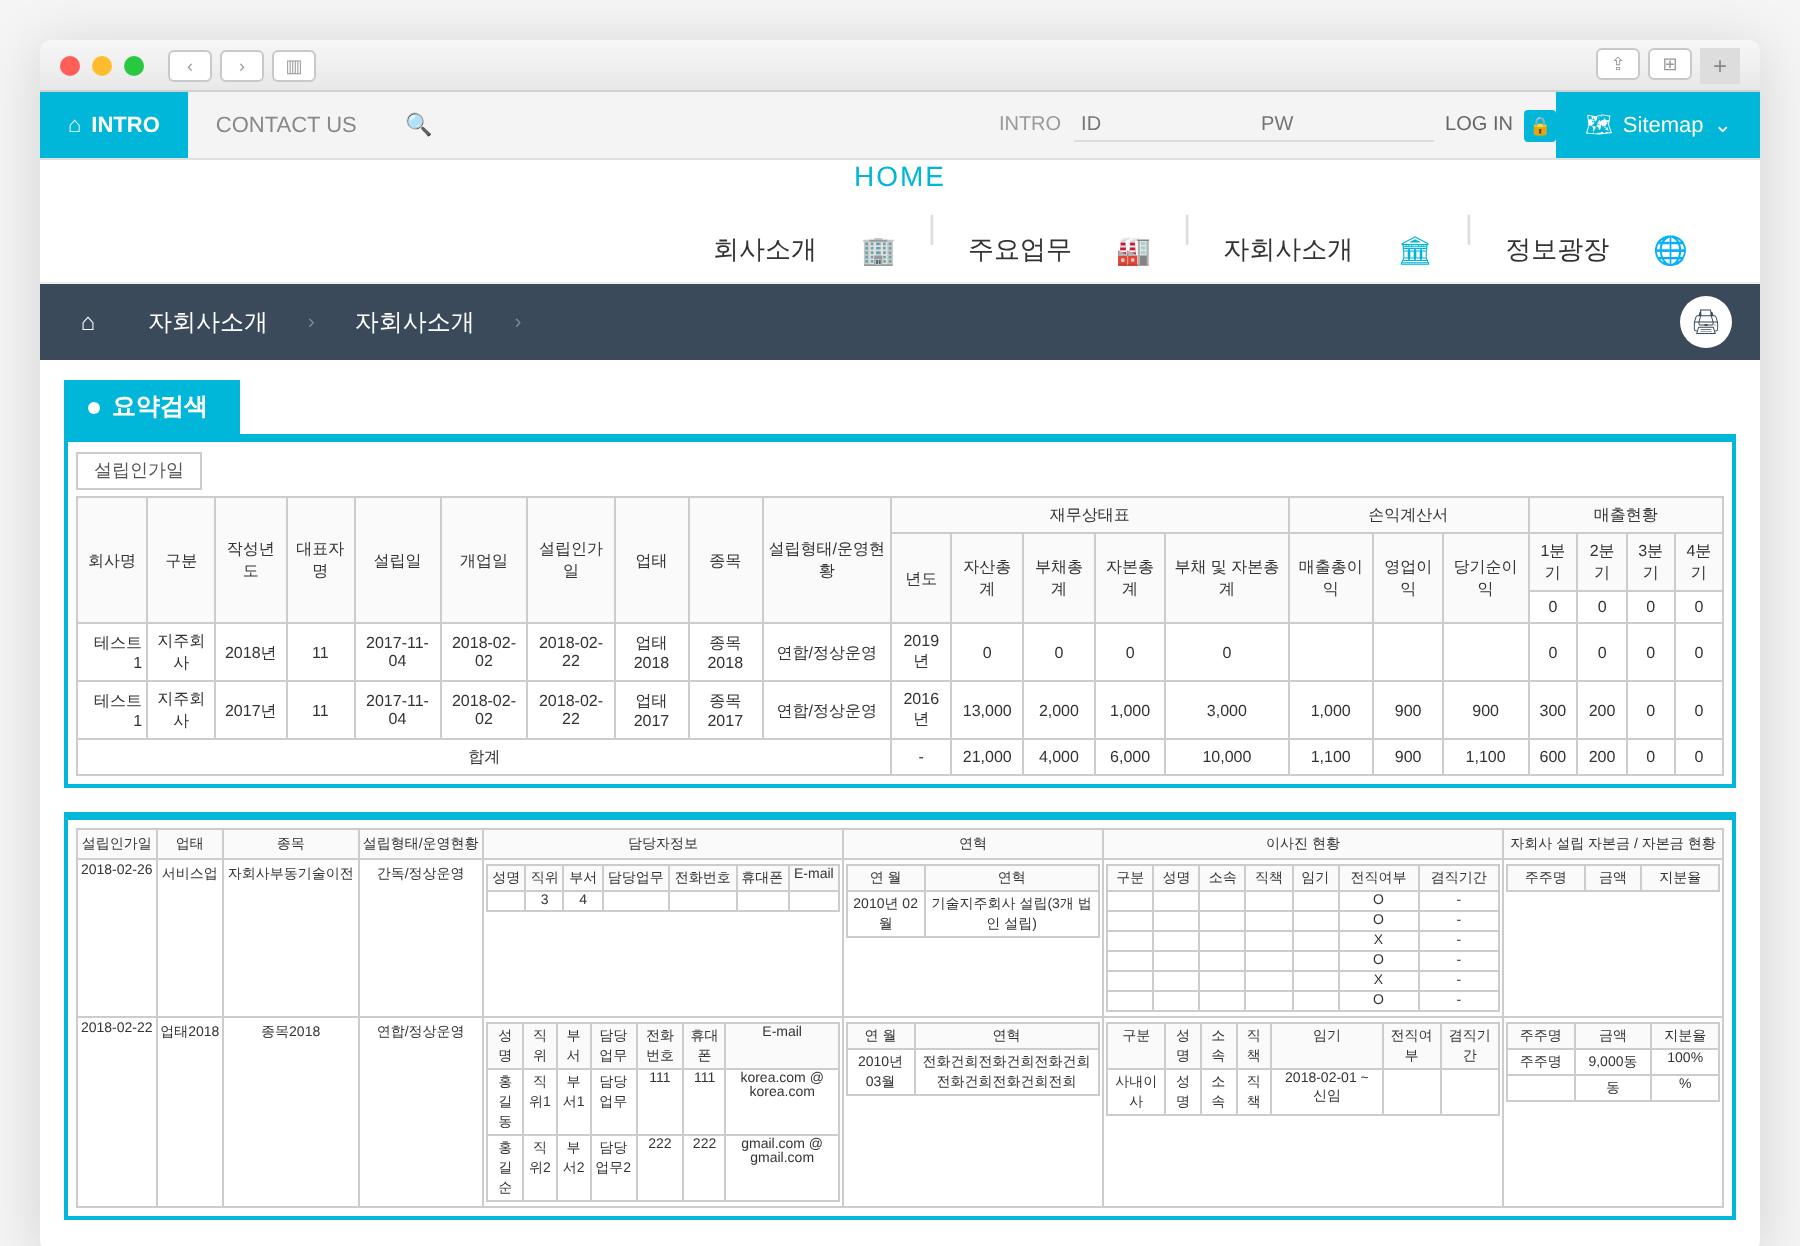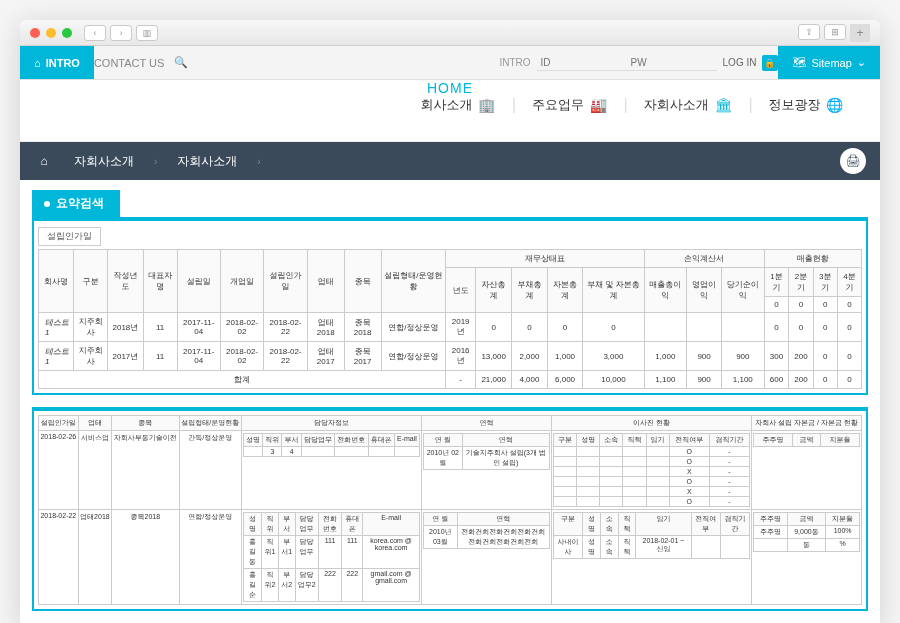--- a/index.html
+++ b/index.html
@@ -11,54 +11,54 @@
 .tl-red { background: #ff5f57; }
 .tl-yellow { background: #ffbd2e; }
 .tl-green { background: #28c940; }
 .chrome-btns { display: flex; gap: 4px; margin-left: 12px; }
 .chrome-btn { width: 22px; height: 16px; border: 1px solid #c9c9c9; border-radius: 3px; background: #fff; font-size: 9px; color: #999; display: flex; align-items: center; justify-content: center; }
 .chrome-right { margin-left: auto; display: flex; gap: 4px; }
 .plus-tab { width: 20px; height: 18px; background: #ddd; display: flex; align-items: center; justify-content: center; font-size: 12px; color: #888; }
 
 .top-nav { height: 34px; background: #f4f4f4; border-bottom: 1px solid #e0e0e0; display: flex; align-items: center; font-size: 11px; }
 .intro-btn { background: #00b6d9; color: #fff; padding: 0 14px; height: 100%; display: flex; align-items: center; gap: 5px; font-weight: bold; }
-.contact-btn { padding: 0 0; color: #888; }
+.contact-btn { padding: 0 14px; color: #888; }
 .search-area { margin-left: 8px; display: flex; align-items: center; gap: 4px; }
 .search-icon { width: 18px; height: 18px; border-radius: 50%; display: flex; align-items: center; justify-content: center; color: #aaa; font-size: 11px; }
 .search-input { border: none; background: transparent; width: 160px; font-size: 11px; }
 .search-label { color: #999; font-size: 10px; margin-right: 6px; }
 .login-input { border: none; border-bottom: 1px solid #ddd; width: 90px; font-size: 10px; padding: 2px 4px; background: transparent; }
 .login-btn { color: #666; font-size: 10px; margin: 0 6px; }
 .lock-icon { width: 16px; height: 16px; background: #00b6d9; color: #fff; border-radius: 2px; display: flex; align-items: center; justify-content: center; font-size: 9px; }
 .sitemap-btn { background: #00b6d9; color: #fff; height: 100%; padding: 0 14px; display: flex; align-items: center; gap: 5px; font-size: 11px; }
 
 .main-nav { height: 62px; display: flex; align-items: center; padding: 0 30px; border-bottom: 1px solid #eee; flex-direction: column; }
 .home-link { color: #00b6d9; font-size: 14px; letter-spacing: 1px; }
 .nav-items { margin-left: auto; display: flex; gap: 10px; align-items: center; }
-.nav-item { display: flex; align-items: center; gap: 6px; font-size: 13px; color: #333; padding: 0 6px; }
+.nav-item { display: flex; align-items: center; gap: 22px; font-size: 13px; color: #333; padding: 0 6px; margin-top: 20px; }
 .nav-icon { color: #00b6d9; font-size: 14px; }
 .nav-divider { color: #ddd; }
 
 .breadcrumb-bar { height: 38px; background: #3a4a5a; color: #fff; display: flex; align-items: center; padding: 0 14px; font-size: 12px; }
 .bc-home { width: 20px; text-align: center; }
 .bc-item { padding: 0 20px; }
 .bc-chevron { color: #7a8a9a; font-size: 10px; }
 .print-btn { margin-left: auto; width: 26px; height: 26px; border-radius: 50%; background: #fff; color: #3a4a5a; display: flex; align-items: center; justify-content: center; font-size: 12px; }
 
 .content { padding: 10px 12px 16px; }
 .section-header { background: #00b6d9; color: #fff; padding: 5px 12px; font-size: 12px; font-weight: bold; display: flex; align-items: center; gap: 6px; width: 88px; }
 .section-dot { width: 6px; height: 6px; background: #fff; border-radius: 50%; }
 .section-line { height: 2px; background: #00b6d9; margin-bottom: 0; }
 .section-box { border: 2px solid #00b6d9; padding: 4px; }
 .excel-btn { border: 1px solid #ccc; padding: 2px 8px; font-size: 9px; color: #555; background: #fff; display: inline-block; margin-bottom: 3px; }
 
 table { border-collapse: collapse; width: 100%; }
 .summary-table th, .summary-table td { border: 1px solid #ccc; font-size: 8px; text-align: center; padding: 3px 2px; color: #333; }
 .summary-table th { background: #fafafa; font-weight: normal; }
-.summary-table .row-label { text-align: left; padding-left: 6px; font-style: italic; }
+.summary-table .row-label { text-align: right; padding-left: 6px; }
 
 .detail-table th, .detail-table td { border: 1px solid #ccc; font-size: 7px; text-align: center; padding: 2px 1px; color: #333; vertical-align: top; }
 .detail-table th { background: #fafafa; font-weight: normal; }
 .nested-table { width: 100%; border-collapse: collapse; }
 .nested-table th, .nested-table td { border: 1px solid #ccc; font-size: 7px; padding: 1px 2px; text-align: center; }
 .nested-table th { background: #fafafa; }
 .spacer { height: 12px; }
 </style>
 </head>
 <body>

